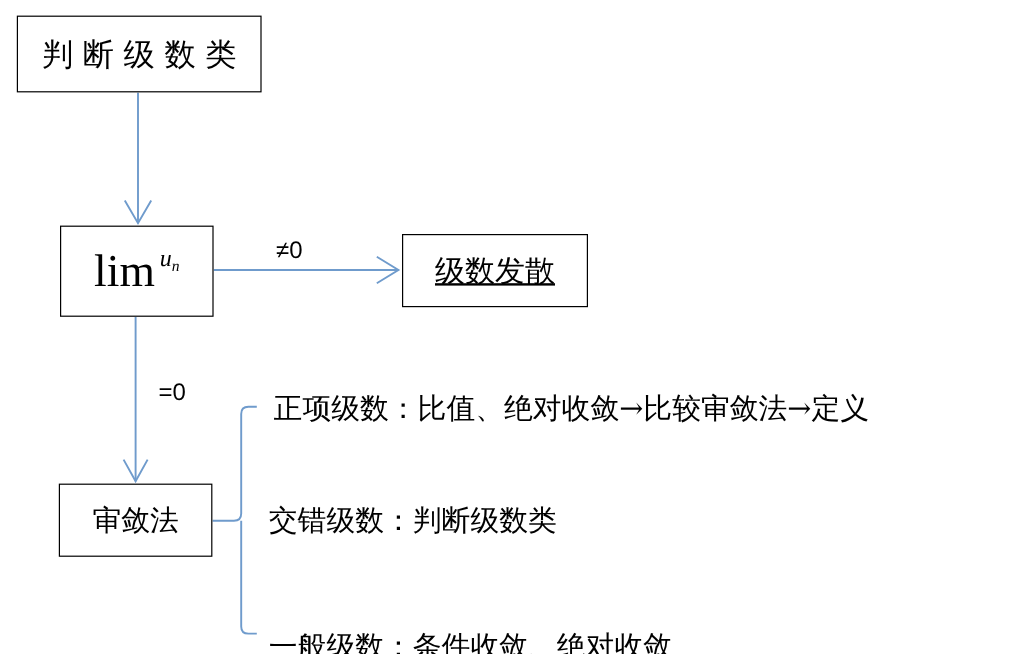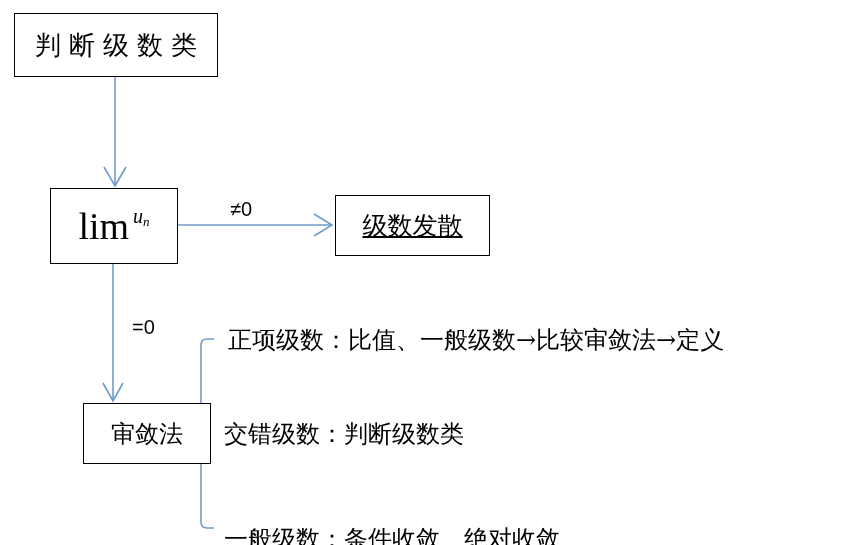--- a/index.html
+++ b/index.html
@@ -45,19 +45,19 @@
 </div>
 
 <div class="txt cond" style="left:230px;top:198px;">≠0</div>
 
 <div class="box" style="left:335px;top:195px;width:155px;height:61px;text-decoration:underline;">
   <span style="font-size:25px;">级数发散</span>
 </div>
 
 <div class="txt cond" style="left:132px;top:316px;">=0</div>
 
-<div class="box" style="left:49px;top:403px;width:128px;height:61px;margin-left:34px;">
+<div class="box" style="left:49px;top:403px;width:128px;height:61px;">
   <span style="font-size:24px;">审敛法</span>
 </div>
 
-<div class="txt" style="left:228px;top:324px;font-size:24px;">正项级数：比值、一般级数→比较审敛法→定义</div>
+<div class="txt" style="left:228px;top:324px;font-size:24px;">正项级数：比值、绝对收敛→比较审敛法→定义</div>
 <div class="txt" style="left:224px;top:418px;font-size:24px;">交错级数：判断级数类</div>
 <div class="txt" style="left:224px;top:523px;font-size:24px;font-family:Liberation Mono, monospace;">一般级数：条件收敛、绝对收敛</div>
 
 </body></html>

